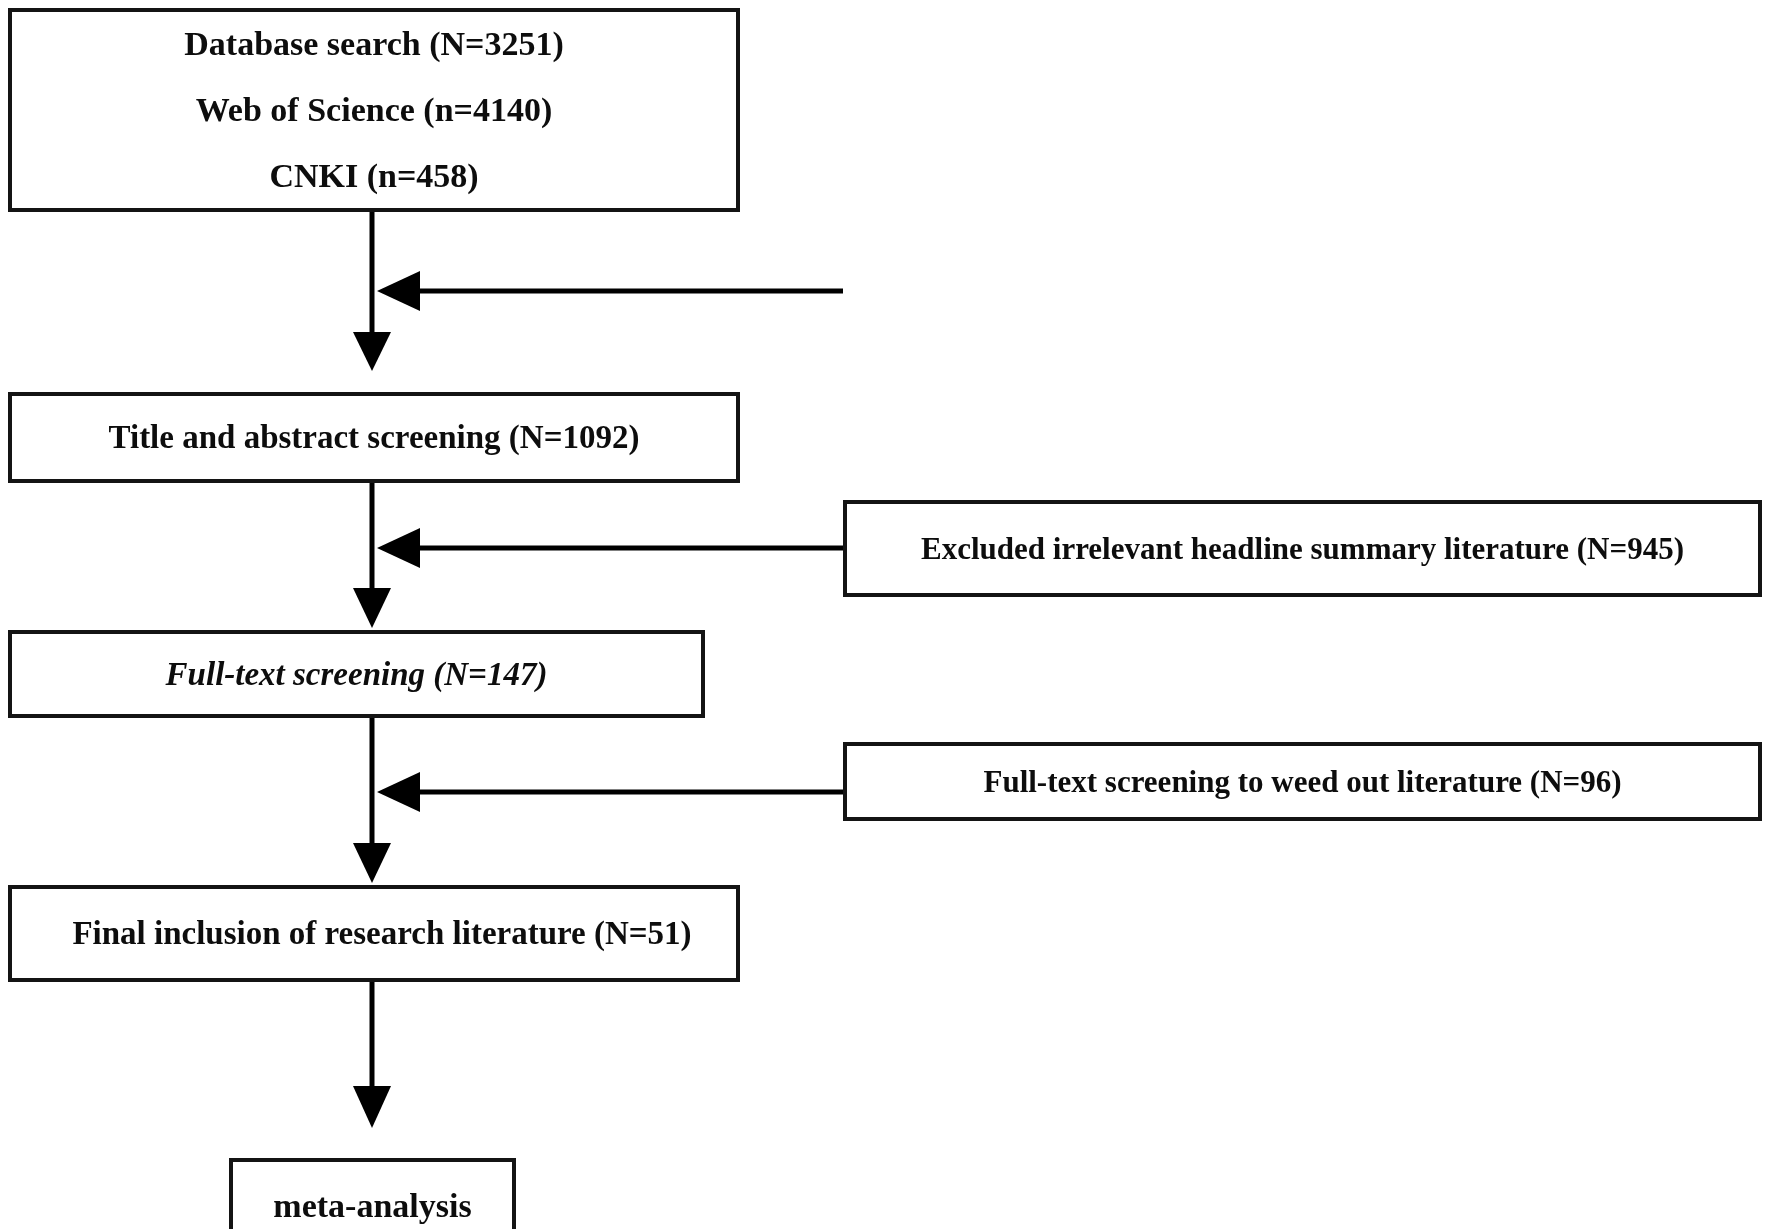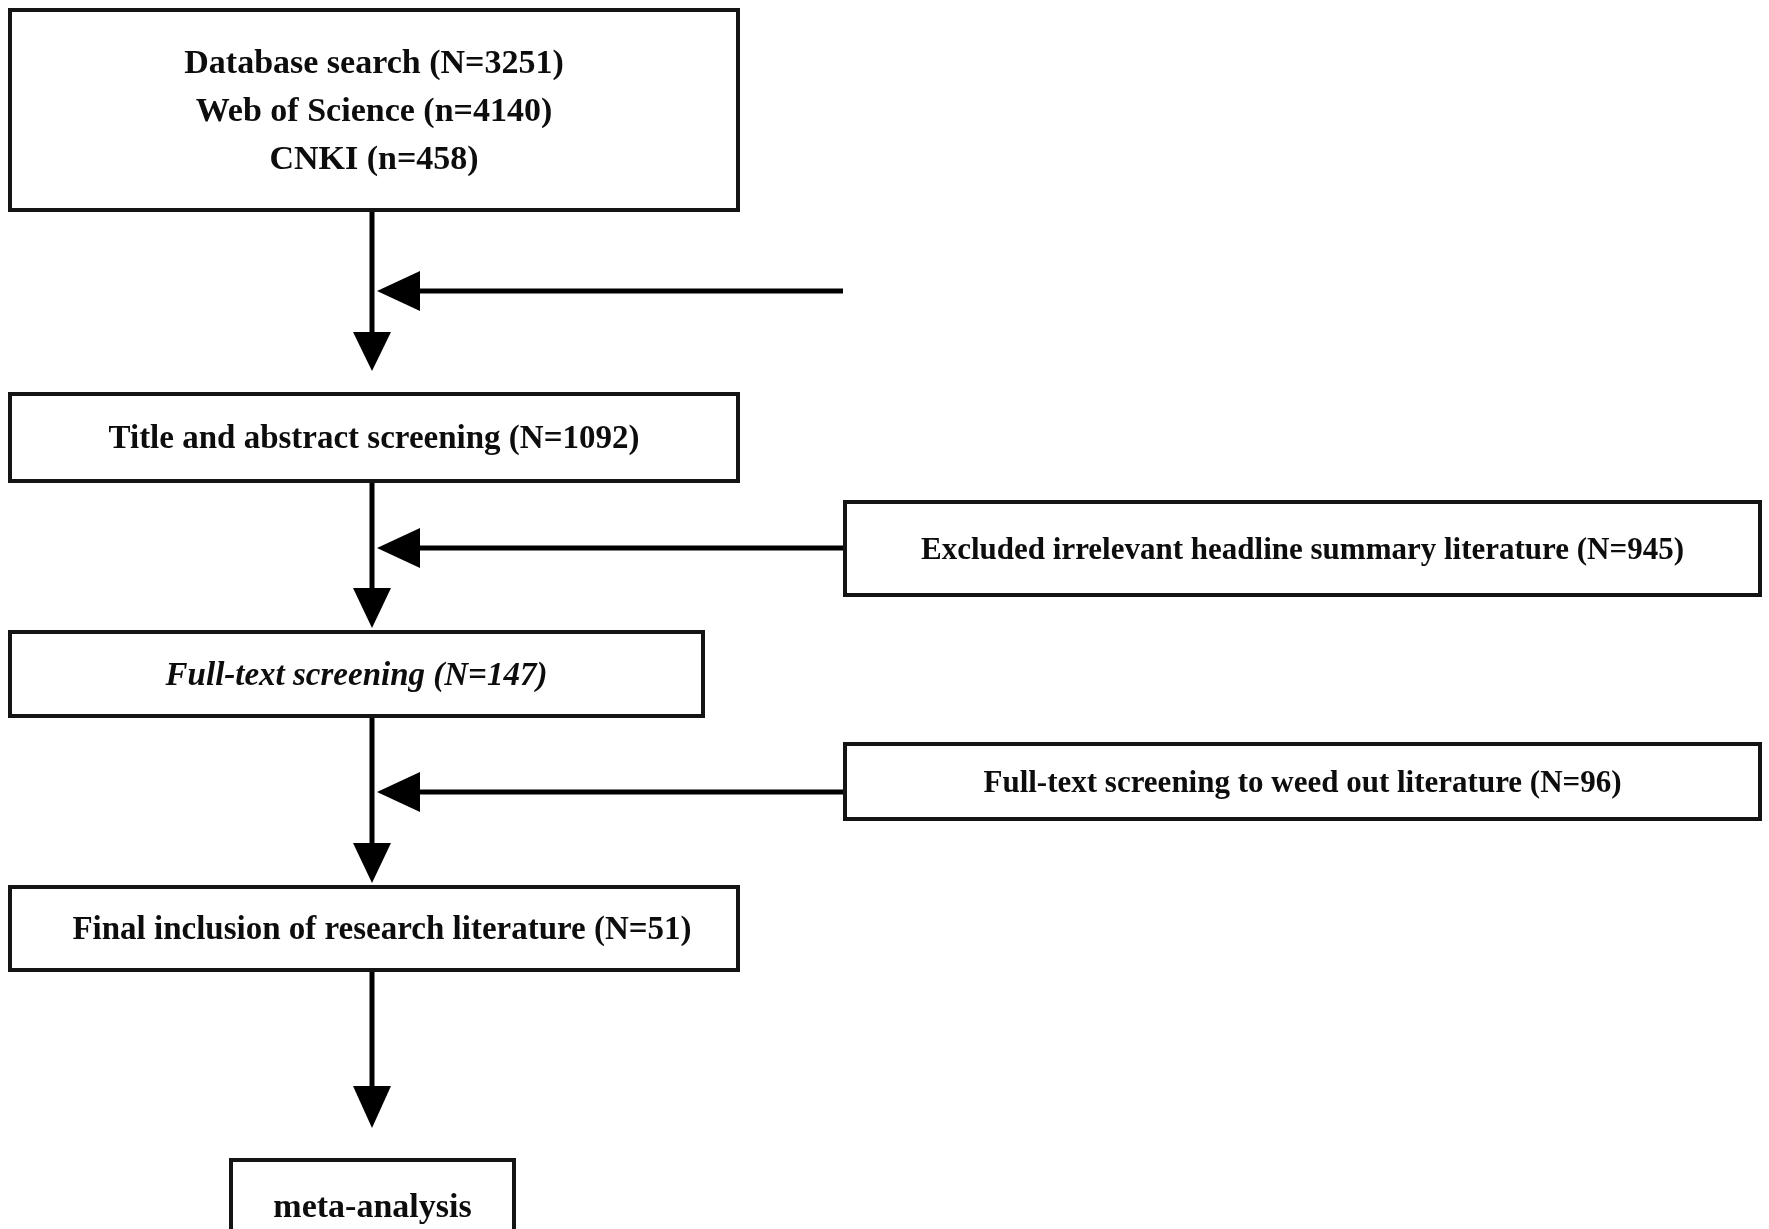--- a/index.html
+++ b/index.html
@@ -29,30 +29,31 @@
     box-sizing: border-box;
     border: 4px solid #141414;
     background: #ffffff;
     display: flex;
     flex-direction: column;
     align-items: center;
     justify-content: center;
     text-align: center;
     font-weight: bold;
     white-space: nowrap;
+    gap: 18px;
   }
   .box.source {
     left: 8px; top: 8px; width: 732px; height: 204px;
     font-size: 34px;
   }
   .box.source .line { line-height: 48px; }
   .box.stage { font-size: 33px; }
   .box.stage1 { left: 8px; top: 372px; width: 732px; height: 91px; margin-top: 20px; }
   .box.stage2 { left: 8px; top: 630px; width: 697px; height: 88px; font-style: italic; }
-  .box.stage3 { left: 8px; top: 885px; width: 732px; height: 87px; padding-left: 16px; }
+  .box.stage3 { left: 8px; top: 885px; width: 732px; height: 97px; padding-left: 16px; }
   .box.final  { left: 229px; top: 1158px; width: 287px; height: 95px; font-size: 34px; }
   .box.excl {
     left: 843px; width: 919px;
     font-size: 31px;
   }
   .box.excl1 { top: 245px; height: 93px; }
   .box.excl2 { top: 500px; height: 97px; }
   .box.excl3 { top: 742px; height: 79px; text-align: right; }
   .arrow-line { stroke: #000000; stroke-width: 5; }
   .arrow-head { fill: #000000; stroke: none; }

